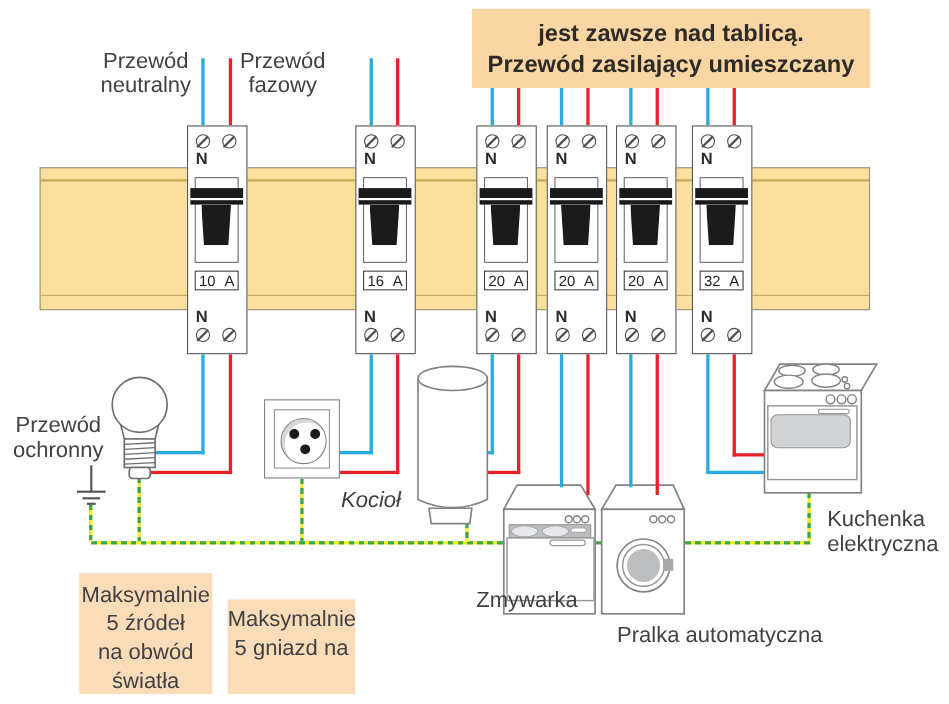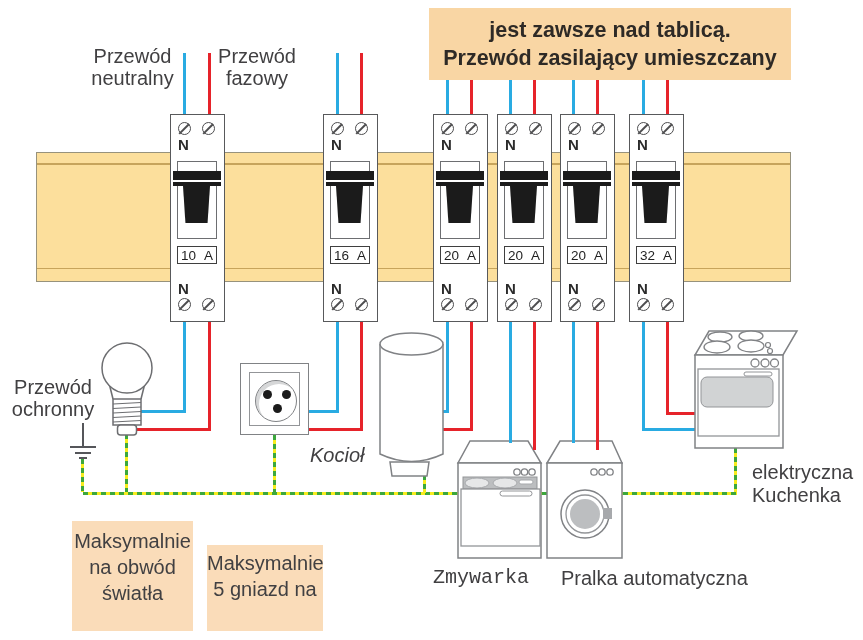--- a/index.html
+++ b/index.html
@@ -31,21 +31,21 @@
         font-size:20px;line-height:26px;box-sizing:border-box;}
   .note-lights{left:72px;top:521px;width:121px;height:110px;padding-top:7px;}
   .note-sockets{left:207px;top:545px;width:116px;height:86px;padding-top:5px;}
 
   
   .lbl{position:absolute;z-index:4;font-size:20px;line-height:22px;}
   .lbl-neutral{left:84px;top:45px;width:97px;text-align:center;}
   .lbl-phase{left:214px;top:45px;width:86px;text-align:center;}
   .lbl-protective{left:6px;top:376px;width:94px;text-align:center;}
   .lbl-boiler{left:310px;top:444px;font-style:italic;}
-  .lbl-dishwasher{left:433px;top:567px;font-family:Liberation Mono, monospace;}
+  .lbl-dishwasher{left:433px;top:535px;}
   .lbl-washer{left:561px;top:567px;}
   .lbl-stove{left:752px;top:461px;line-height:23px;}
 
   
   .breaker{position:absolute;top:114px;width:55px;height:208px;z-index:2;background:#fff;
            border:1.5px solid #58595B;box-sizing:border-box;}
   .breaker *{box-sizing:border-box;}
   .screw{position:absolute;width:13px;height:13px;border:1.5px solid #4D4D4F;border-radius:50%;background:#fff;}
   .screw::after{content:"";position:absolute;left:-2px;top:4.5px;width:14px;height:1.5px;
                 background:#4D4D4F;transform:rotate(-45deg);}
@@ -312,26 +312,27 @@
     <circle cx="84.5" cy="38" r="4" fill="#fff" stroke="#808285" stroke-width="1.3"></circle>
     <rect x="8" y="44" width="81" height="67" fill="#fff" stroke="#939598" stroke-width="1.3"></rect>
     <rect x="54" y="47" width="28" height="4" rx="2" fill="#fff" stroke="#939598" stroke-width="1"></rect>
     <rect x="11" y="52" width="72" height="30" rx="6" fill="#D1D3D4" stroke="#939598" stroke-width="1"></rect>
   </svg>
 
   <div class="lbl lbl-boiler">Kocioł</div>
   <div class="lbl lbl-dishwasher">Zmywarka</div>
   <div class="lbl lbl-washer">Pralka automatyczna</div>
   <div class="lbl lbl-stove">
+    <div>Kuchenka</div>
     <div>elektryczna</div>
-    <div>Kuchenka</div>
   </div>
 
   <div class="note note-lights">
     <div>Maksymalnie</div>
+    <div>5 źródeł</div>
     <div>na obwód</div>
     <div>światła</div>
   </div>
   <div class="note note-sockets">
     <div>Maksymalnie</div>
     <div>5 gniazd na</div>
   </div>
 
 </div>
 

